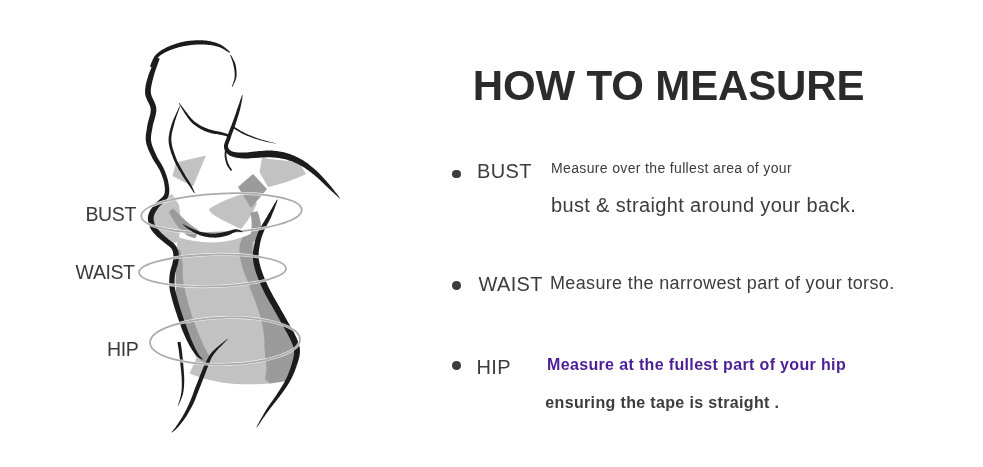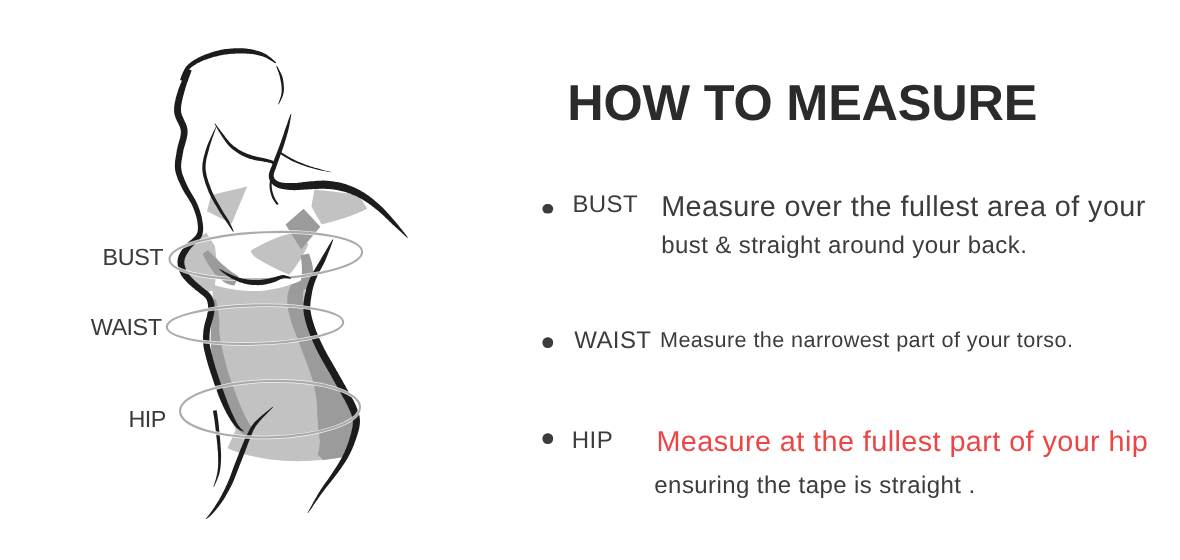--- a/index.html
+++ b/index.html
@@ -42,18 +42,18 @@
 <path d="M182.8,224.8 183.2,225.0 183.5,225.3 184.0,225.7 184.5,226.1 185.0,226.5 185.6,227.0 186.2,227.4 186.9,227.9 187.6,228.4 188.3,228.9 189.0,229.4 189.7,229.9 190.4,230.4 191.1,230.8 191.8,231.3 192.4,231.7 193.1,232.0 193.7,232.4 194.4,232.7 195.1,233.0 195.8,233.4 196.4,233.7 197.1,234.0 197.8,234.3 198.5,234.6 199.2,234.9 199.9,235.2 200.6,235.4 201.4,235.7 202.1,235.9 202.8,236.1 203.6,236.4 204.4,236.5 205.1,236.7 205.9,236.8 206.7,237.0 207.5,237.1 208.2,237.2 209.0,237.3 209.8,237.4 210.6,237.5 211.4,237.5 212.2,237.6 213.0,237.6 213.8,237.6 214.6,237.7 215.3,237.7 216.1,237.6 216.9,237.6 217.6,237.5 218.4,237.4 219.2,237.3 219.9,237.2 220.6,237.1 221.4,237.0 222.1,236.8 222.8,236.7 223.5,236.5 224.2,236.3 224.9,236.2 225.6,236.0 226.2,235.8 226.9,235.7 227.5,235.5 228.2,235.3 228.8,235.0 229.5,234.7 230.1,234.5 230.7,234.2 231.3,233.9 231.9,233.6 232.4,233.3 232.9,233.1 233.5,232.8 234.0,232.6 234.4,232.4 234.9,232.2 235.3,232.0 235.7,231.9 236.1,231.8 236.5,231.7 236.9,231.7 237.3,231.6 237.8,231.6 238.2,231.7 238.7,231.7 239.1,231.8 239.6,231.8 240.0,231.9 240.4,232.0 240.8,232.1 241.2,232.1 241.6,232.2 241.9,232.3 242.2,232.3 242.4,232.3 242.6,231.7 242.4,231.6 242.2,231.5 241.9,231.3 241.6,231.1 241.2,230.9 240.9,230.7 240.5,230.5 240.1,230.3 239.6,230.1 239.1,229.9 238.6,229.7 238.1,229.6 237.6,229.4 237.0,229.3 236.5,229.2 235.9,229.2 235.3,229.2 234.7,229.3 234.1,229.4 233.5,229.5 232.9,229.7 232.3,229.9 231.7,230.0 231.2,230.2 230.6,230.4 230.0,230.6 229.4,230.8 228.8,231.0 228.2,231.1 227.6,231.3 227.1,231.4 226.5,231.5 225.9,231.7 225.2,231.8 224.6,232.0 223.9,232.1 223.3,232.3 222.6,232.4 221.9,232.6 221.3,232.7 220.6,232.8 219.9,232.9 219.3,233.0 218.6,233.1 217.9,233.2 217.2,233.3 216.6,233.3 215.9,233.4 215.2,233.4 214.5,233.4 213.8,233.4 213.1,233.4 212.4,233.4 211.6,233.4 210.9,233.4 210.2,233.4 209.4,233.3 208.7,233.2 208.0,233.2 207.2,233.1 206.5,233.0 205.8,232.9 205.1,232.8 204.4,232.6 203.7,232.5 203.0,232.4 202.3,232.2 201.7,232.1 201.0,231.9 200.3,231.7 199.6,231.5 198.9,231.3 198.3,231.1 197.6,230.9 196.9,230.6 196.2,230.4 195.6,230.1 194.9,229.9 194.2,229.6 193.6,229.3 192.9,229.1 192.2,228.8 191.5,228.4 190.7,228.1 190.0,227.7 189.2,227.3 188.5,227.0 187.7,226.6 187.0,226.2 186.3,225.8 185.7,225.5 185.1,225.2 184.5,224.9 184.0,224.6 183.5,224.4 183.2,224.2Z" fill="#1c1c1c"></path>
 <text x="85.5" y="220.8" style="font-family:&quot;Liberation Sans&quot;,sans-serif;font-size:19.5px;fill:#3a3a3a;letter-spacing:-0.4px">BUST</text>
 <text x="75.6" y="279.3" style="font-family:&quot;Liberation Sans&quot;,sans-serif;font-size:19.5px;fill:#3a3a3a;letter-spacing:-0.4px">WAIST</text>
 <text x="107" y="355.9" style="font-family:&quot;Liberation Sans&quot;,sans-serif;font-size:19.5px;fill:#3a3a3a;letter-spacing:-0.4px">HIP</text>
 </svg>
 <div style="position:absolute;left:452.2px;top:169.7px;width:8.6px;height:8.6px;border-radius:50%;background:#3c3c3c"></div>
 <div style="position:absolute;left:452.2px;top:281.0px;width:8.6px;height:8.6px;border-radius:50%;background:#3c3c3c"></div>
 <div style="position:absolute;left:452.2px;top:361.1px;width:8.6px;height:8.6px;border-radius:50%;background:#3c3c3c"></div>
 <div style="position:absolute;left:472.8px;top:64.9px;font-size:42px;font-weight:700;color:#2b2b2b;letter-spacing:-0.15px;line-height:1;white-space:nowrap">HOW TO MEASURE</div>
 <div style="position:absolute;left:477px;top:161.4px;font-size:20px;font-weight:400;color:#3c3c3c;letter-spacing:0.35px;line-height:1;white-space:nowrap">BUST</div>
-<div style="position:absolute;left:551px;top:161.4px;font-size:24px;font-weight:400;color:#3c3c3c;letter-spacing:0.35px;line-height:1;white-space:nowrap">Measure over the fullest area of your</div>
+<div style="position:absolute;left:551px;top:161.4px;font-size:14px;font-weight:400;color:#3c3c3c;letter-spacing:0.35px;line-height:1;white-space:nowrap">Measure over the fullest area of your</div>
 <div style="position:absolute;left:551px;top:195px;font-size:20px;font-weight:400;color:#3c3c3c;letter-spacing:0.35px;line-height:1;white-space:nowrap">bust &amp; straight around your back.</div>
 <div style="position:absolute;left:478.5px;top:274.1px;font-size:20px;font-weight:400;color:#3c3c3c;letter-spacing:0.35px;line-height:1;white-space:nowrap">WAIST</div>
 <div style="position:absolute;left:550px;top:274.1px;font-size:18px;font-weight:400;color:#3c3c3c;letter-spacing:0.35px;line-height:1;white-space:nowrap">Measure the narrowest part of your torso.</div>
 <div style="position:absolute;left:476.5px;top:357.4px;font-size:20px;font-weight:400;color:#3c3c3c;letter-spacing:0.35px;line-height:1;white-space:nowrap">HIP</div>
-<div style="position:absolute;left:547px;top:357.4px;font-size:24px;font-weight:400;color:#ef4444;letter-spacing:0.35px;line-height:1;white-space:nowrap">Measure at the fullest part of your hip</div>
-<div style="position:absolute;left:545.3px;top:394.6px;font-size:20px;font-weight:400;color:#3c3c3c;letter-spacing:0.35px;line-height:1;white-space:nowrap">ensuring the tape is straight .</div>
+<div style="position:absolute;left:547px;top:357.4px;font-size:16px;font-weight:700;color:#4c1d95;letter-spacing:0.35px;line-height:1;white-space:nowrap">Measure at the fullest part of your hip</div>
+<div style="position:absolute;left:545.3px;top:394.6px;font-size:16px;font-weight:700;color:#3c3c3c;letter-spacing:0.35px;line-height:1;white-space:nowrap">ensuring the tape is straight .</div>
 </body></html>

